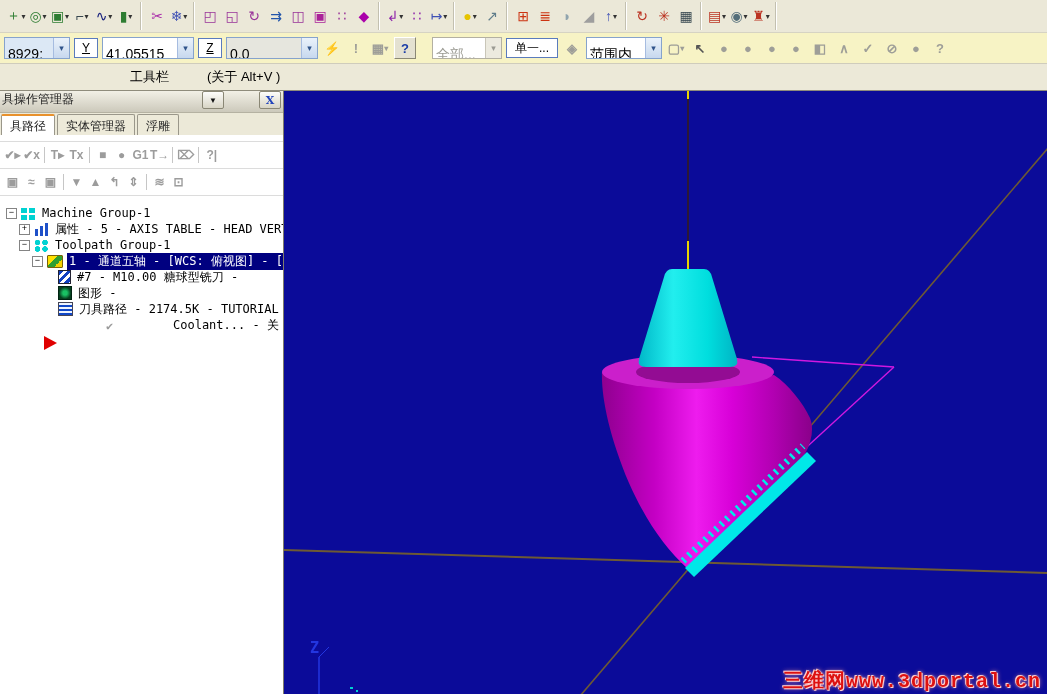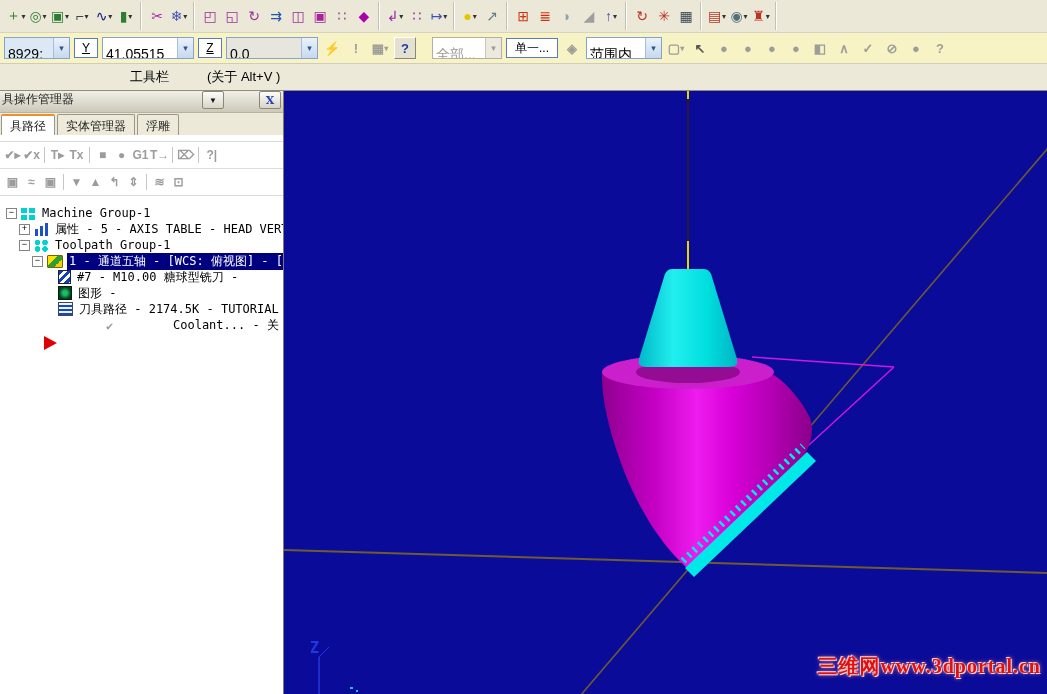--- a/index.html
+++ b/index.html
@@ -93,22 +93,22 @@
     border:1px solid #445;width:13px;height:12px;}
   .icn-coolant{width:13px;height:12px;}
   .icn-coolant::before{content:"✔";color:#9a9a9a;font-size:12px;line-height:12px;}
   #insert-arrow{margin:3px 0 0 44px;width:0;height:0;border-top:7px solid transparent;
     border-bottom:7px solid transparent;border-left:13px solid #e00000;}
   
   #viewport{flex:1;position:relative;overflow:hidden;}
   #vsvg{position:absolute;left:0;top:0;}
   #zlabel{position:absolute;left:26px;top:548px;color:#2336e0;font-weight:bold;font-size:15px;
           font-family:"DejaVu Sans Mono",monospace;}
-  #watermark{position:absolute;right:6px;bottom:16px;font-size:20px;font-weight:bold;
-    letter-spacing:1px;font-family:Liberation Serif, serif;
+  #watermark{position:absolute;right:6px;bottom:2px;font-size:20px;font-weight:bold;
+    letter-spacing:1px;font-family:Liberation Mono, monospace;
     text-shadow:0 0 2px #ffffff,0 0 5px #ff9999,1px 1px 0 #ffd0d0,-1px -1px 0 #ffd0d0;}
 </style>
 </head>
 <body>
 
 <div id="app">
   <div id="tb1">
       <div class="tb-group">
         <div class="tbtn">
           <span style="color: rgb(46, 125, 50);">＋</span>

